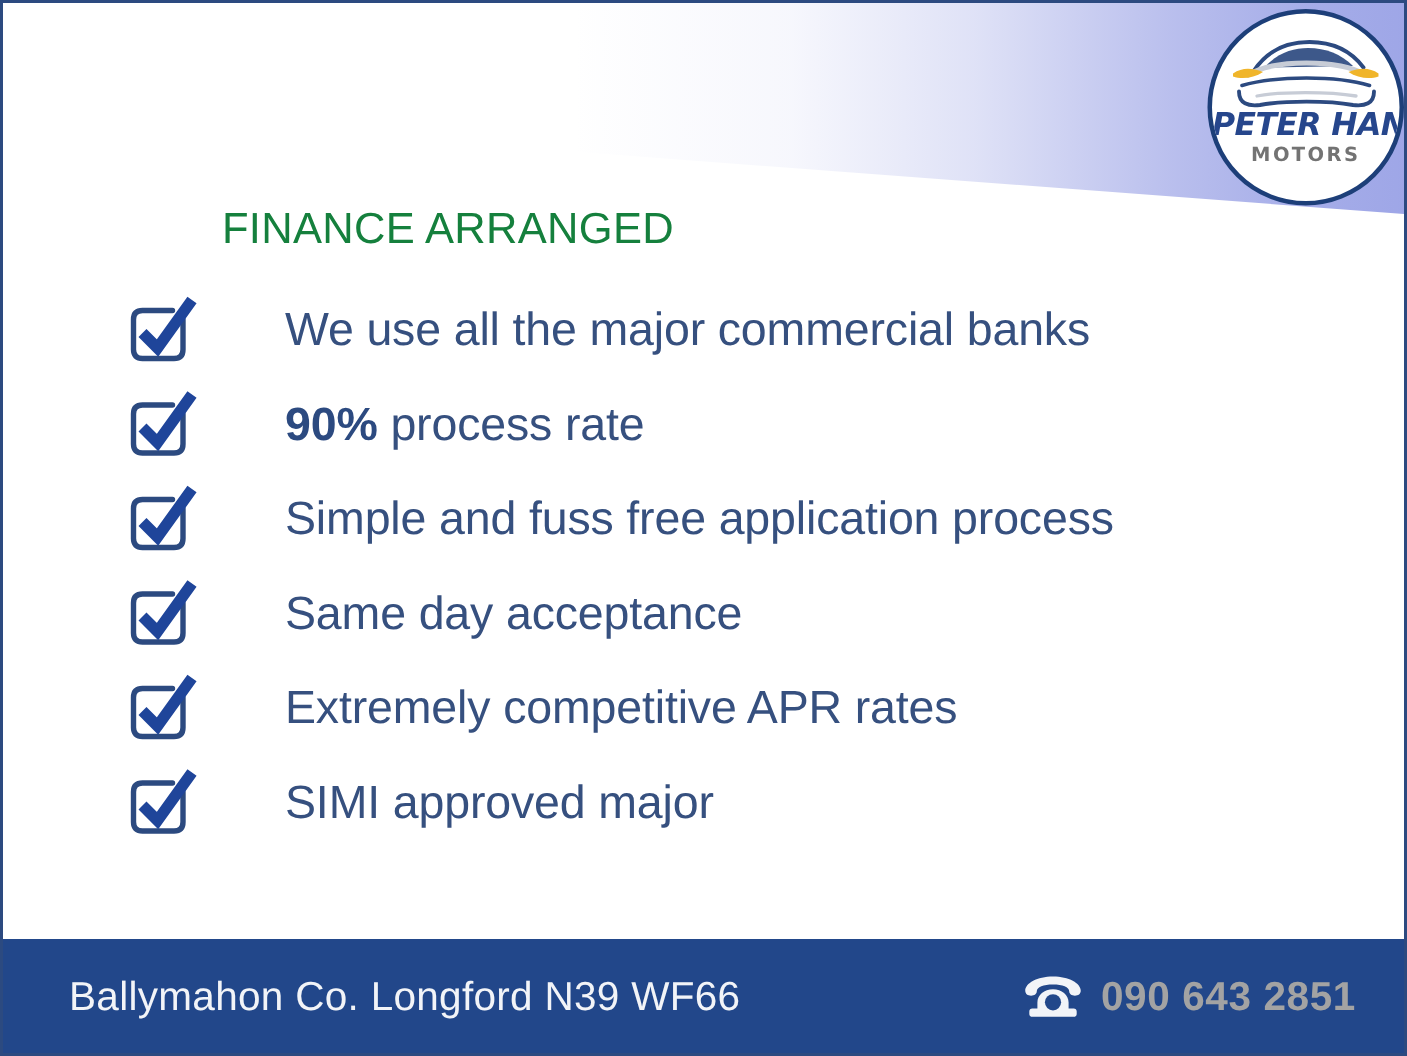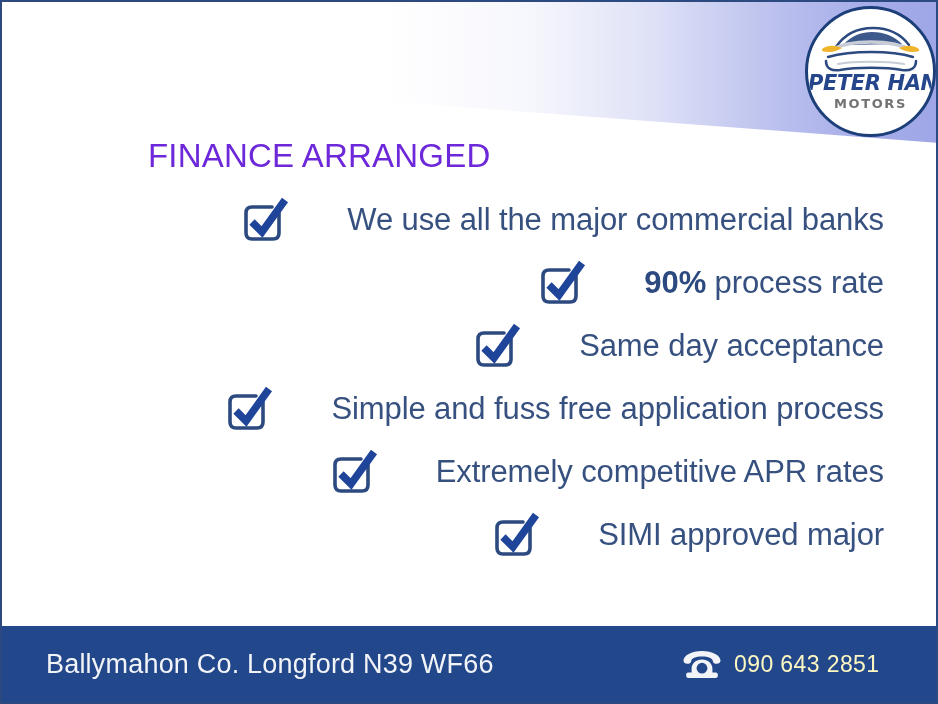--- a/index.html
+++ b/index.html
@@ -87,41 +87,40 @@
     color: #737373;
     line-height: 1;
     white-space: nowrap;
   }
 
   
   .title {
     position: absolute;
     top: 135px;
     left: 146px;
-    font-size: 33px;
+    font-size: 29px;
     font-weight: normal;
     letter-spacing: 0.2px;
-    color: #6d28d9;
+    color: #15803d;
     white-space: nowrap;
   }
 
   
   .features {
     position: absolute;
     top: 186px;
     left: 82px;
     width: 800px;
     list-style: none;
   }
   .feature {
     position: relative;
     height: 63px;
     display: flex;
     align-items: center;
-    justify-content: flex-end;
   }
   .check-icon {
     flex: 0 0 auto;
     width: 48px;
     height: 46px;
     margin-right: 14px;
   }
   .feature-text {
     font-size: 31px;
     font-weight: normal;
@@ -163,23 +162,23 @@
     display: flex;
     align-items: center;
   }
   .phone-icon {
     width: 40px;
     height: 30px;
     margin-right: 12px;
     flex: 0 0 auto;
   }
   .footer-phone {
-    color: #fef9c3;
-    font-size: 23px;
-    font-weight: normal;
+    color: #a3a3a3;
+    font-size: 27px;
+    font-weight: bold;
     letter-spacing: 0.4px;
     white-space: nowrap;
   }
 </style>
 </head>
 <body>
 
 <div id="poster">
 
   <div class="header-wedge"></div>
@@ -217,29 +216,29 @@
         <path d="M11 25 L21 35 L44 3" fill="none" stroke="#1f459a" stroke-width="7.5" stroke-linecap="butt" stroke-linejoin="miter"></path>
       </svg>
       <span class="feature-text"><span class="emph">90%</span>&nbsp;<span>process rate</span></span>
     </li>
 
     <li class="feature">
       <svg class="check-icon" viewBox="0 0 48 46">
         <path d="M38 16 L38 36 Q38 42 32 42 L11 42 Q5 42 5 36 L5 16 Q5 10 11 10 L31 10" fill="none" stroke="#2c4a80" stroke-width="3.6" stroke-linecap="round" stroke-linejoin="round"></path>
         <path d="M11 25 L21 35 L44 3" fill="none" stroke="#1f459a" stroke-width="7.5" stroke-linecap="butt" stroke-linejoin="miter"></path>
       </svg>
+      <span class="feature-text"><span class="emph"></span><span>Simple and fuss free application process</span></span>
+    </li>
+
+    <li class="feature">
+      <svg class="check-icon" viewBox="0 0 48 46">
+        <path d="M38 16 L38 36 Q38 42 32 42 L11 42 Q5 42 5 36 L5 16 Q5 10 11 10 L31 10" fill="none" stroke="#2c4a80" stroke-width="3.6" stroke-linecap="round" stroke-linejoin="round"></path>
+        <path d="M11 25 L21 35 L44 3" fill="none" stroke="#1f459a" stroke-width="7.5" stroke-linecap="butt" stroke-linejoin="miter"></path>
+      </svg>
       <span class="feature-text"><span class="emph"></span><span>Same day acceptance</span></span>
-    </li>
-
-    <li class="feature">
-      <svg class="check-icon" viewBox="0 0 48 46">
-        <path d="M38 16 L38 36 Q38 42 32 42 L11 42 Q5 42 5 36 L5 16 Q5 10 11 10 L31 10" fill="none" stroke="#2c4a80" stroke-width="3.6" stroke-linecap="round" stroke-linejoin="round"></path>
-        <path d="M11 25 L21 35 L44 3" fill="none" stroke="#1f459a" stroke-width="7.5" stroke-linecap="butt" stroke-linejoin="miter"></path>
-      </svg>
-      <span class="feature-text"><span class="emph"></span><span>Simple and fuss free application process</span></span>
     </li>
 
     <li class="feature">
       <svg class="check-icon" viewBox="0 0 48 46">
         <path d="M38 16 L38 36 Q38 42 32 42 L11 42 Q5 42 5 36 L5 16 Q5 10 11 10 L31 10" fill="none" stroke="#2c4a80" stroke-width="3.6" stroke-linecap="round" stroke-linejoin="round"></path>
         <path d="M11 25 L21 35 L44 3" fill="none" stroke="#1f459a" stroke-width="7.5" stroke-linecap="butt" stroke-linejoin="miter"></path>
       </svg>
       <span class="feature-text"><span class="emph"></span><span>Extremely competitive APR rates</span></span>
     </li>
 

